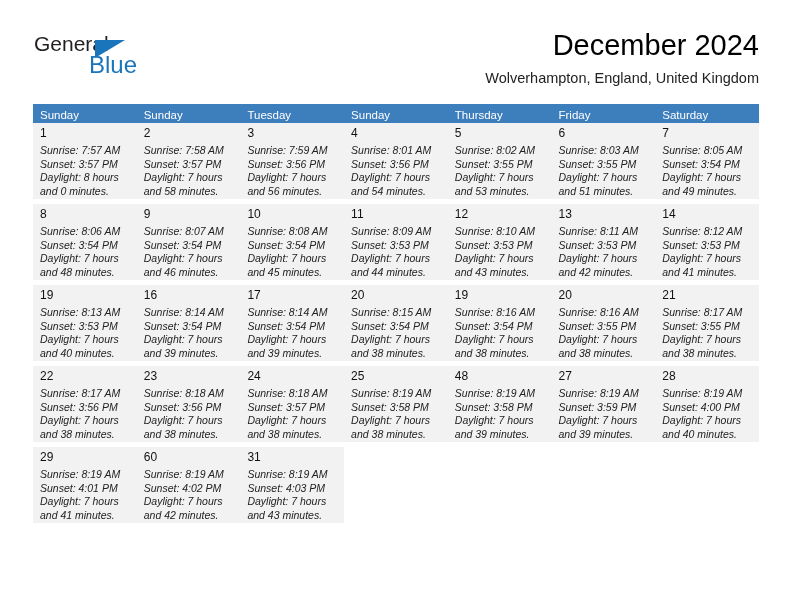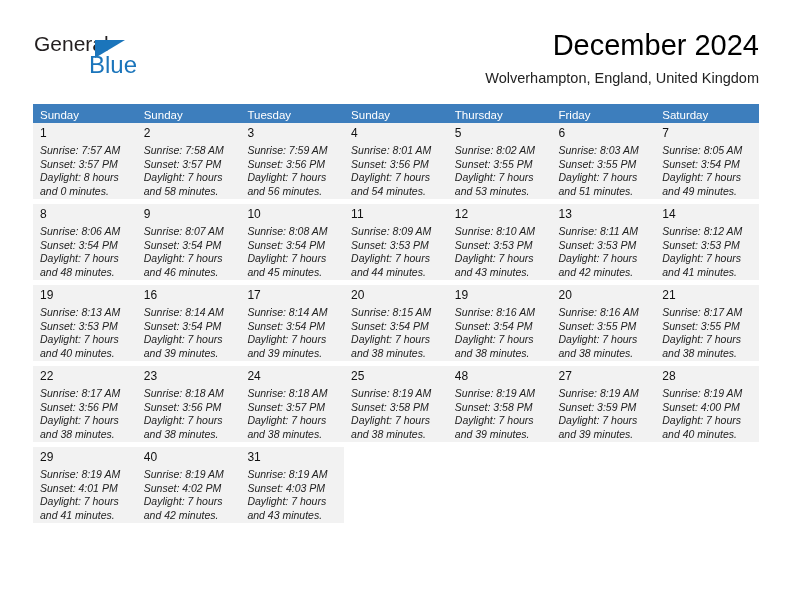--- a/index.html
+++ b/index.html
@@ -536,21 +536,21 @@
               <div class="dayinfo">
                 <div>Sunrise: 8:19 AM</div>
                 <div>Sunset: 4:01 PM</div>
                 <div>Daylight: 7 hours</div>
                 <div>and 41 minutes.</div>
               </div>
             </div>
           </td>
           <td>
             <div class="cell-inner">
-              <div class="daynum">40</div>
+              <div class="daynum">60</div>
               <div class="dayinfo">
                 <div>Sunrise: 8:19 AM</div>
                 <div>Sunset: 4:02 PM</div>
                 <div>Daylight: 7 hours</div>
                 <div>and 42 minutes.</div>
               </div>
             </div>
           </td>
           <td>
             <div class="cell-inner">

